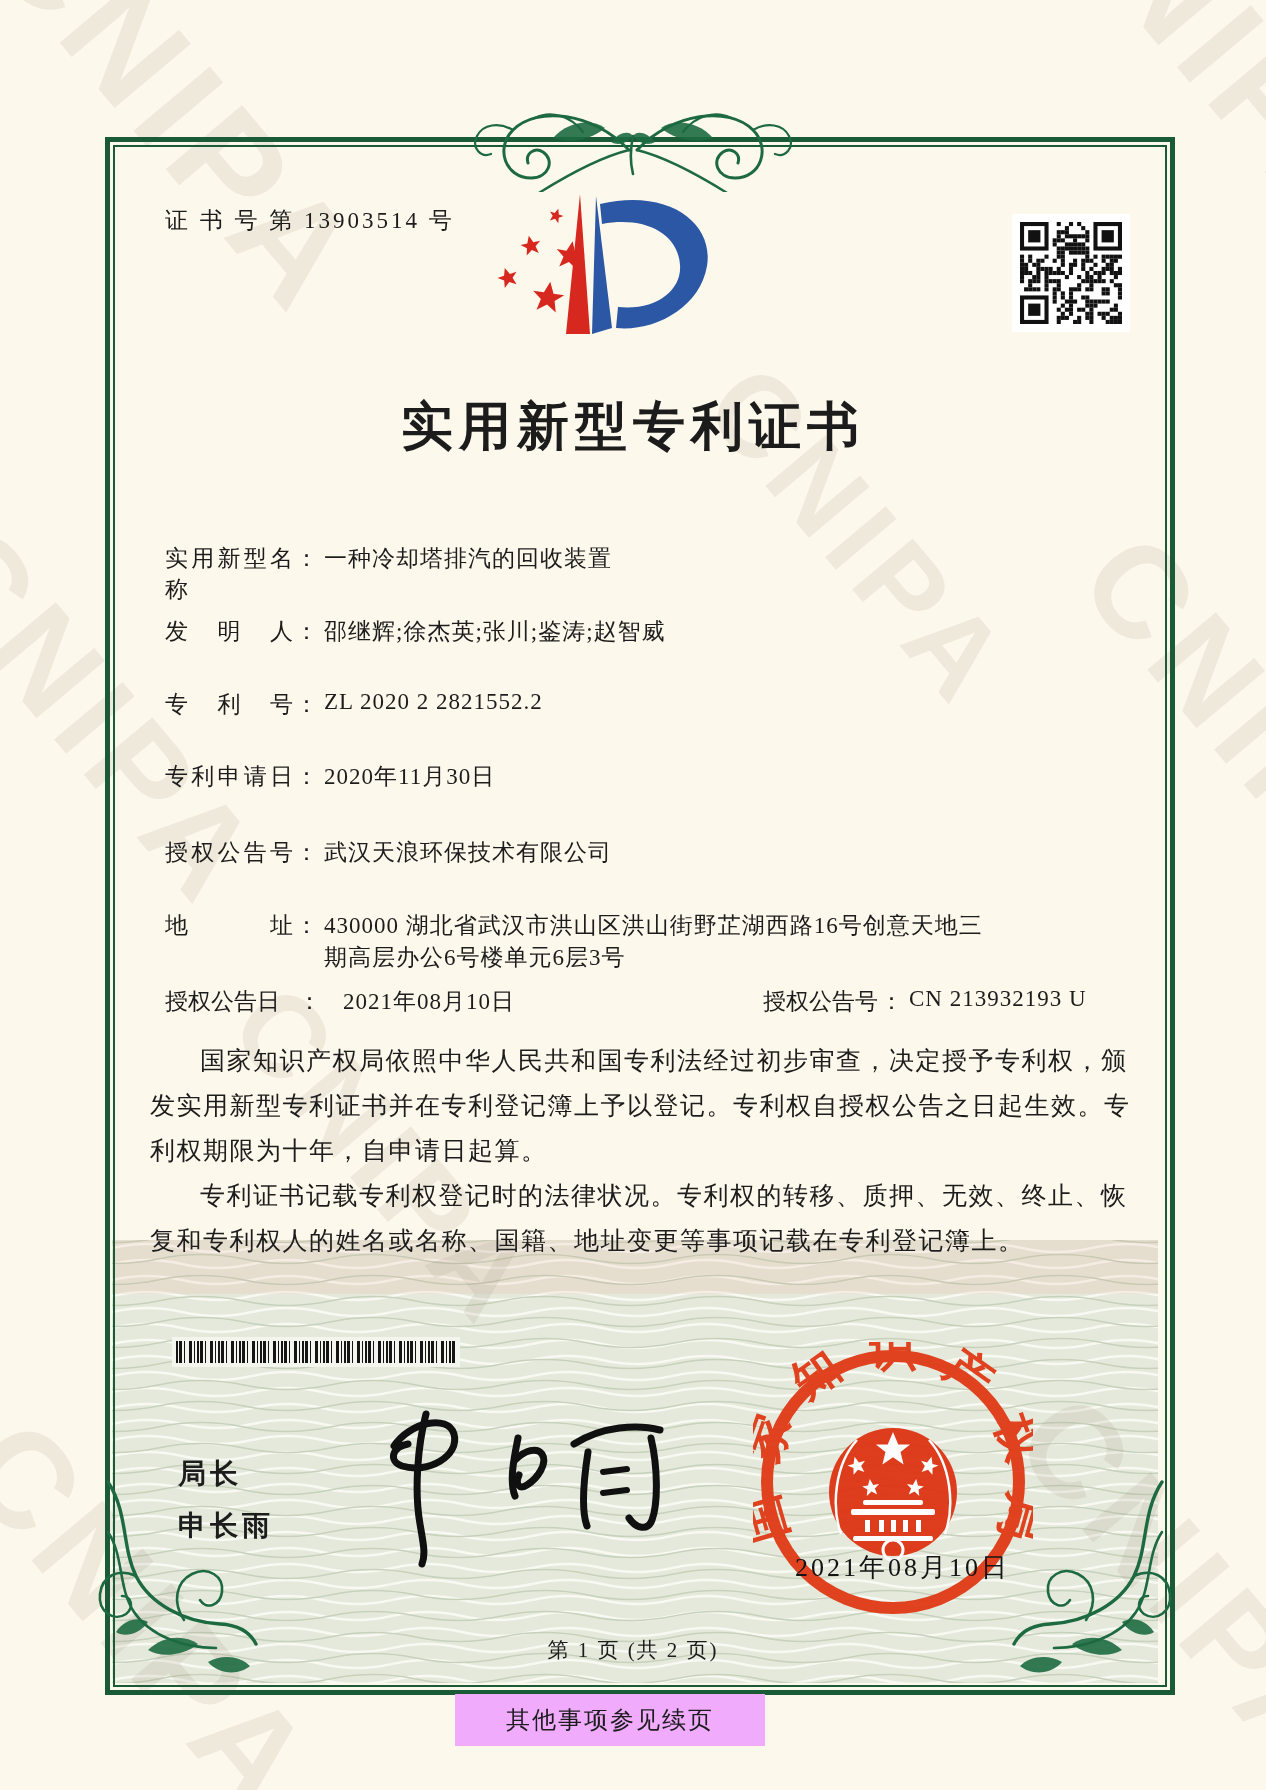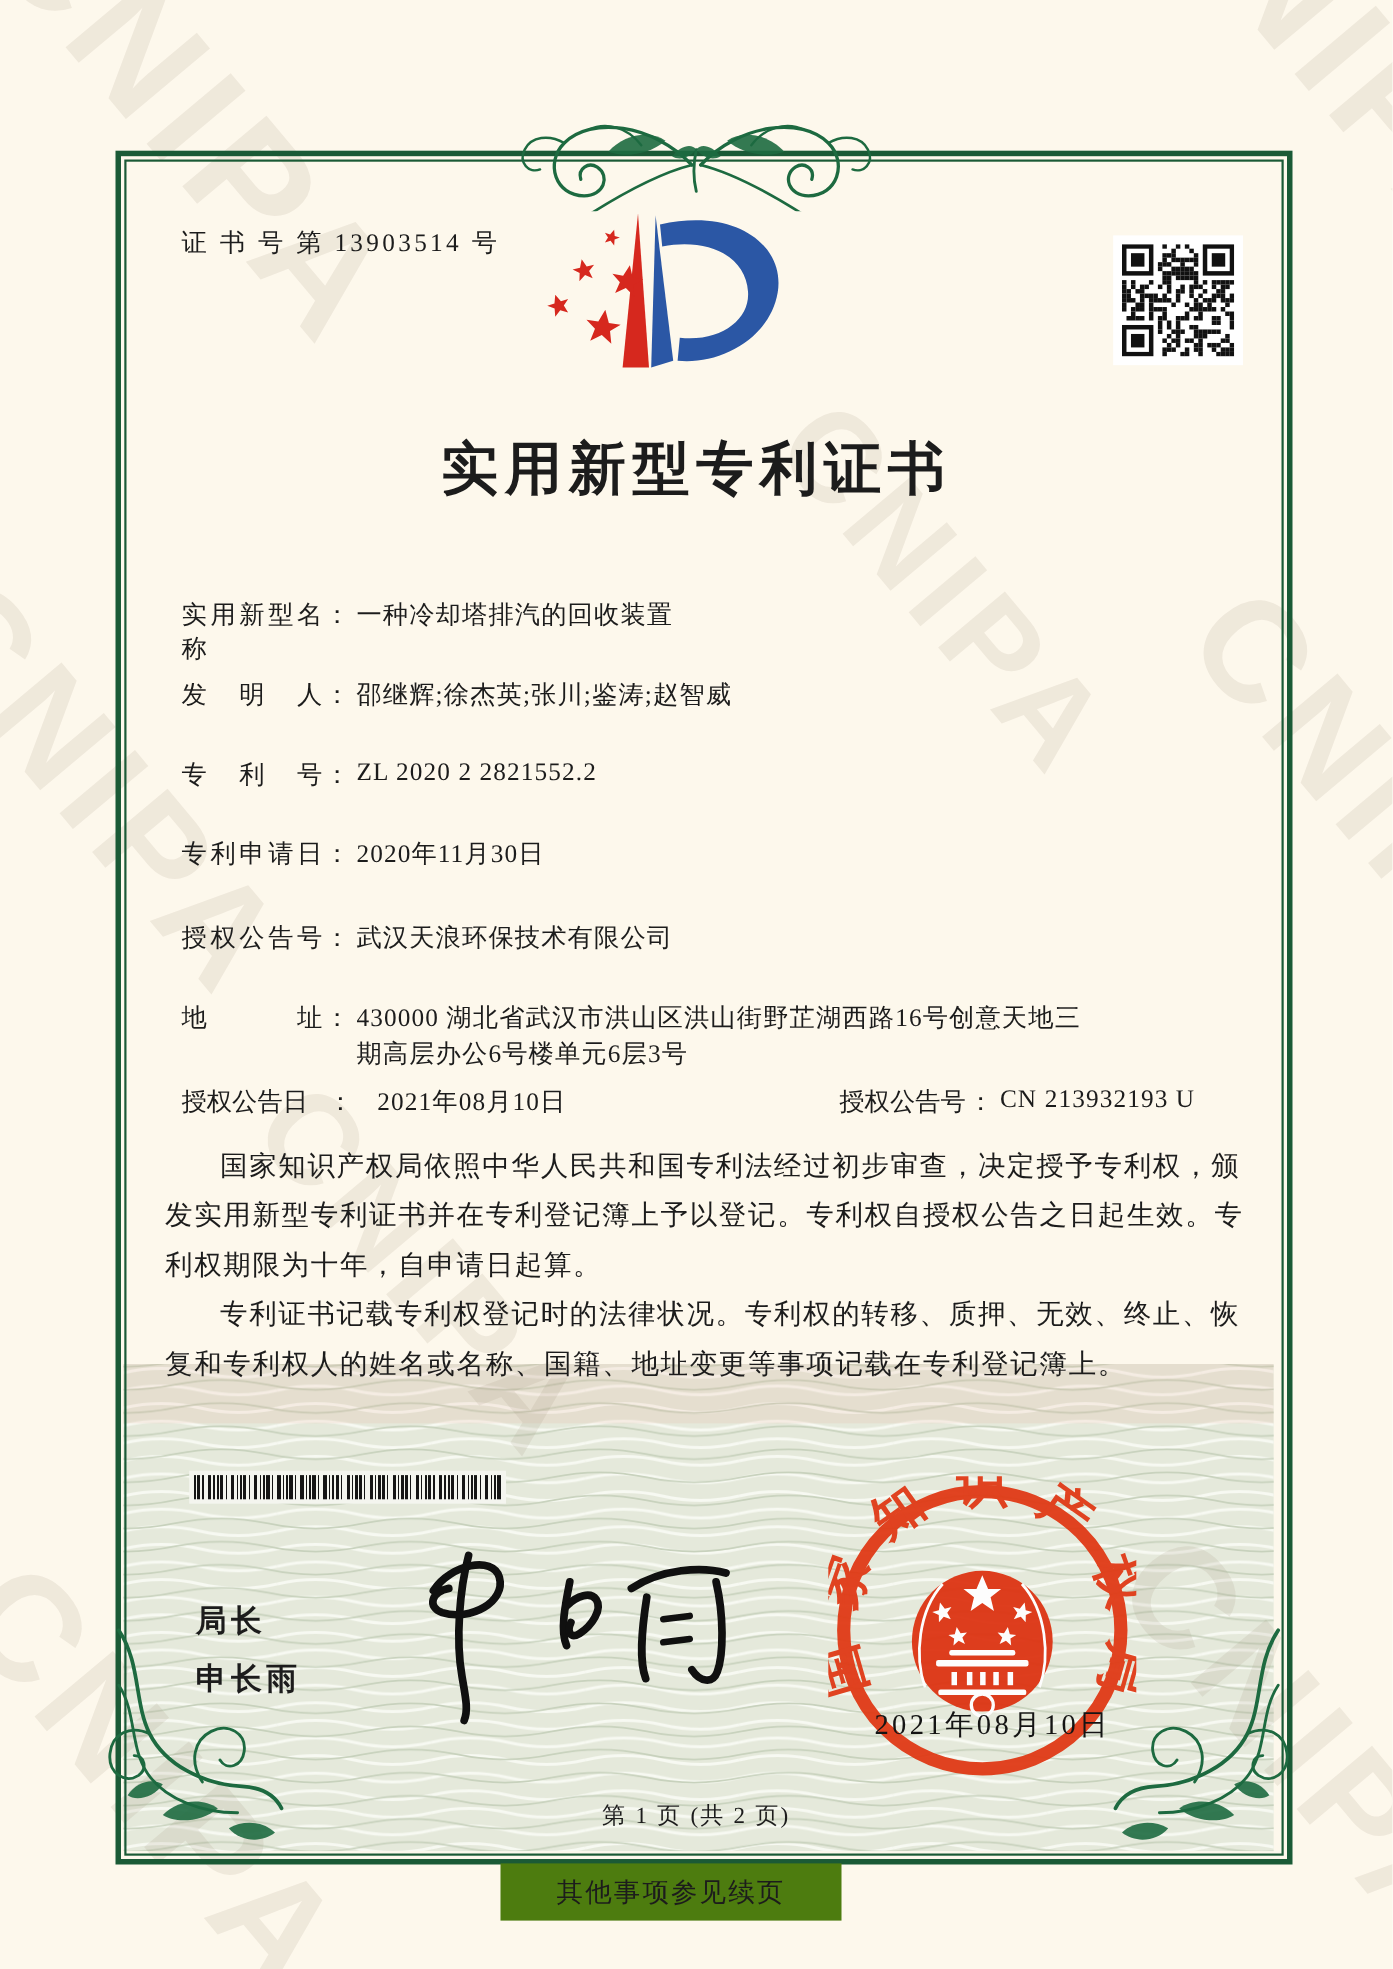--- a/index.html
+++ b/index.html
@@ -81,21 +81,21 @@
   .seal-date{
     position:absolute; left:795px; top:1550px; z-index:7;
     font-size:26px; letter-spacing:3px; color:#141414; white-space:nowrap;
   }
   .footer-page{
     position:absolute; left:0; top:1636px; width:100%; z-index:5;
     text-align:center; font-size:21px; letter-spacing:2px;
   }
   .note-box{
     position:absolute; left:455px; top:1694px; width:310px; height:52px;
-    background:#4d7c0f; z-index:5; display:flex; align-items:center; justify-content:center;
+    background:#f0abfc; z-index:5; display:flex; align-items:center; justify-content:center;
     font-size:24px; letter-spacing:2px;
   }
 </style>
 </head>
 <body>
 
 <div class="page">
 
   <div class="wm" style="left:-70px; top:20px;  font-size:145px;">CNIPA</div>
   <div class="wm" style="left:980px; top:-40px; font-size:140px;">CNIPA</div>

